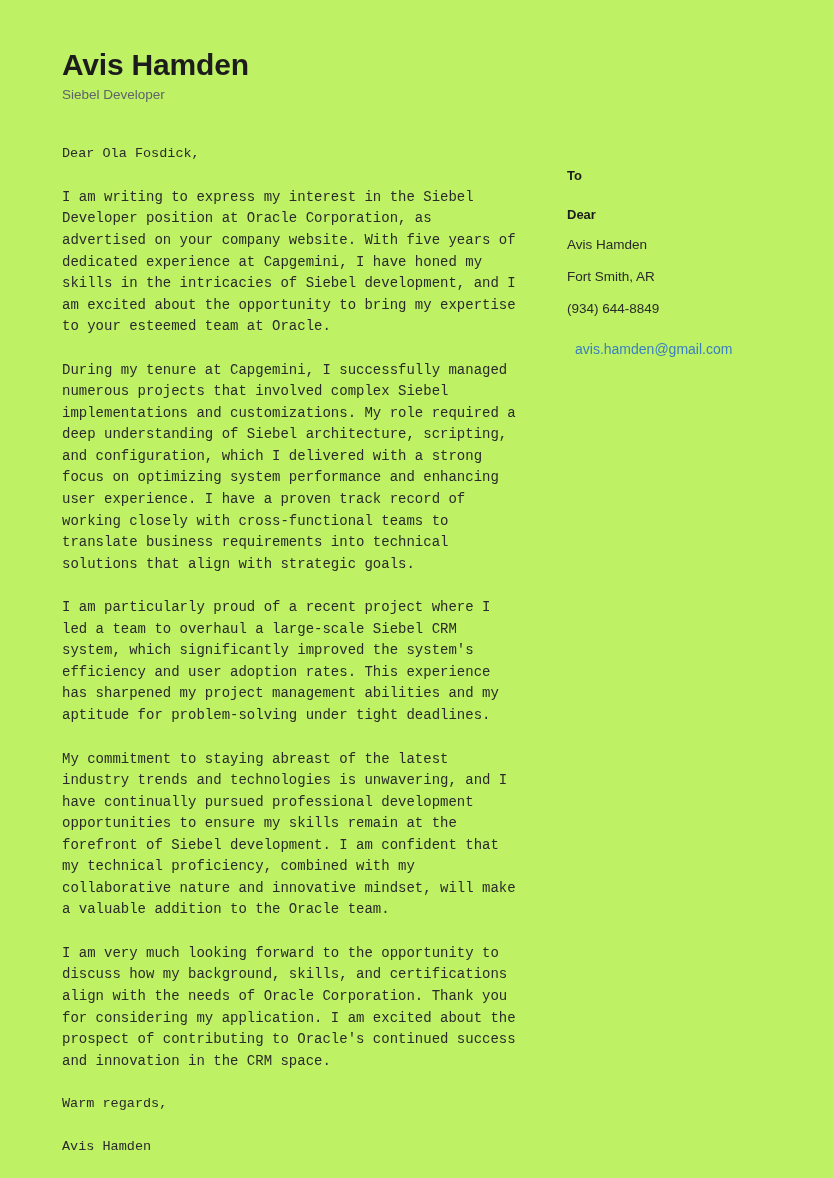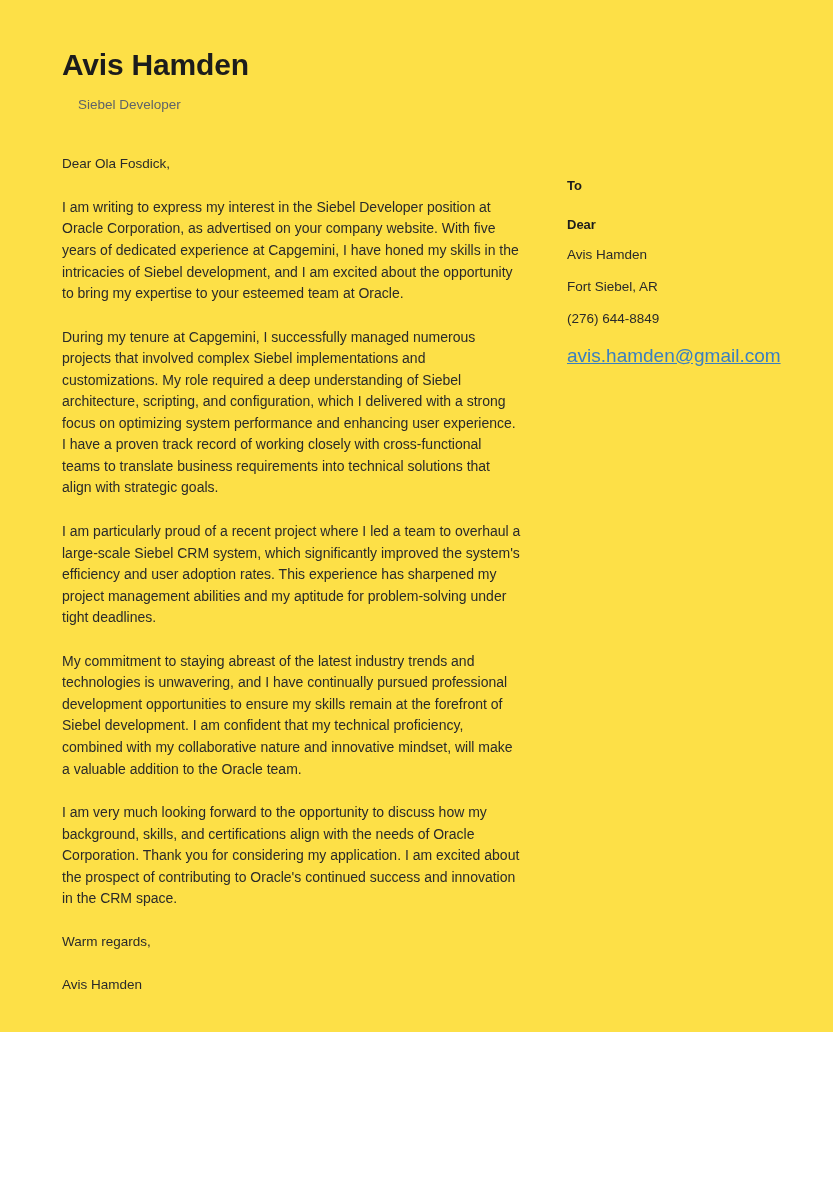--- a/index.html
+++ b/index.html
@@ -11,49 +11,50 @@
     width: 833px;
     height: 1178px;
     font-family: "Liberation Sans", sans-serif;
     color: #2a2a2a;
     position: relative;
     overflow: hidden;
   }
   .page {
     position: relative;
     width: 833px;
-    height: 1032px;
-    background: #fde047;
+    height: 1178px;
+    background: #bef264;
     box-sizing: border-box;
     padding: 48px 60px 20px 62px;
   }
   .header {
     margin-bottom: 42px;
   }
   .name {
     font-size: 30px;
     font-weight: bold;
     letter-spacing: -0.2px;
     color: #1c1c1c;
     line-height: 1.1;
     margin: 0 0 6px 0;
   }
   .job-title {
     font-size: 13.5px;
     color: #5f6368;
     font-weight: normal;
-    margin: 16px;
+    margin: 0;
   }
   .columns {
     display: flex;
     align-items: flex-start;
   }
   .letter-col {
     width: 460px;
     flex: 0 0 460px;
+    font-family: Liberation Mono, monospace;
   }
   .spacer-col {
     flex: 0 0 45px;
   }
   .meta-col {
     flex: 1 1 auto;
     padding-top: 8px;
   }
   .salutation {
     font-size: 13.5px;
@@ -85,25 +86,24 @@
     color: #1c1c1c;
     margin: 16px 0 13px 0;
   }
   .meta-line {
     font-size: 13.5px;
     line-height: 1.55;
     color: #2a2a2a;
     margin: 0 0 11px 0;
   }
   .meta-link {
-    font-size: 19px;
+    font-size: 14px;
     line-height: 1.55;
     color: #3a7fc1;
-    text-decoration: underline;
-    margin: 0;
+    margin: 8px;
     display: inline-block;
     cursor: pointer;
   }
 </style>
 </head>
 <body>
 
 <div class="page">
 
   <div class="header">
@@ -128,22 +128,22 @@
 
     <div class="meta-col">
 
       <div class="meta-block">
         <p class="meta-heading">To</p>
       </div>
 
       <div class="meta-block">
         <p class="meta-heading">Dear</p>
         <p class="meta-line">Avis Hamden</p>
-        <p class="meta-line">Fort Siebel, AR</p>
-        <p class="meta-line">(276) 644-8849</p>
+        <p class="meta-line">Fort Smith, AR</p>
+        <p class="meta-line">(934) 644-8849</p>
         <a class="meta-link">avis.hamden@gmail.com</a>
       </div>
 
     </div>
 
   </div>
 
 </div>
 
 </body></html>

